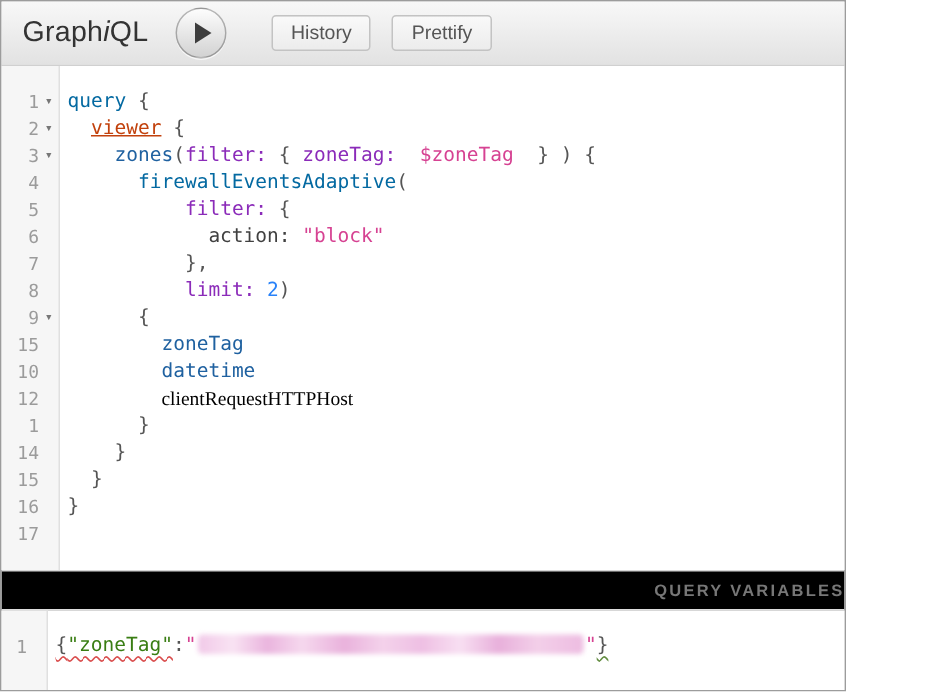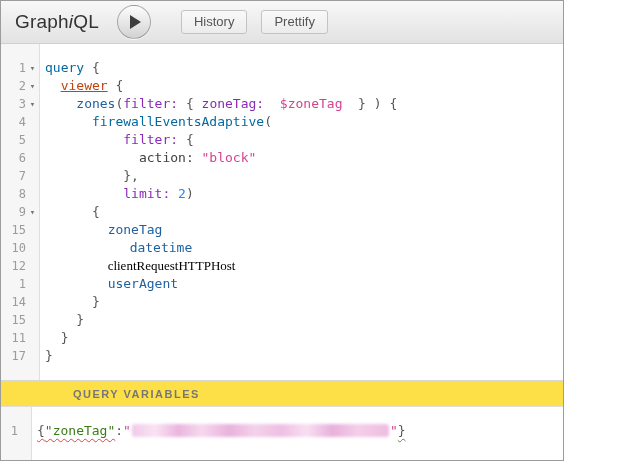--- a/index.html
+++ b/index.html
@@ -69,24 +69,25 @@
     display:inline-block;width:257px;height:13px;vertical-align:-2px;
     border-radius:3px;margin:0 1px;
     background:linear-gradient(90deg,
       #f1c9e8 0%,#f9e3f3 9%,#eab5de 18%,#f6d8ee 27%,#e9b2dc 38%,
       #f4d2eb 48%,#eebfe3 58%,#f8dff2 68%,#e8b0db 78%,#f3cfe9 88%,#edbce1 100%);
     filter:blur(1.6px);
   }
   
   .vars-title{
     flex:0 0 27px;box-sizing:border-box;height:27px;
-    background:#fde047;border-top:1px solid #d6d6d6;border-bottom:1px solid #dedede;
+    background:#000000;border-top:1px solid #d6d6d6;border-bottom:1px solid #dedede;
     color:#777;font-size:11px;font-weight:bold;letter-spacing:1.5px;
-    display:flex;align-items:center;padding-left:72px;
+    display:flex;align-items:center;padding-left:52px;
     cursor:row-resize;
+    justify-content:flex-end;
   }
   .vars-editor{flex:0 0 auto;display:flex;background:#fff;overflow:hidden;height:53px;}
 </style>
 </head>
 <body>
 
 <div class="app">
 
   <div class="topbar">
     <div class="logo"><span>Graph</span><em>i</em><span>QL</span></div>
@@ -153,42 +154,41 @@
         </div>
         <div class="grow">
           <span class="lnum">14</span>
           <span class="fold"></span>
         </div>
         <div class="grow">
           <span class="lnum">15</span>
           <span class="fold"></span>
         </div>
         <div class="grow">
-          <span class="lnum">11</span>
+          <span class="lnum">16</span>
           <span class="fold"></span>
         </div>
         <div class="grow">
           <span class="lnum">17</span>
           <span class="fold"></span>
         </div>
       </div>
     <div class="code" id="q-code">
         <div class="cline"><span style="color: #0369a1;">query</span><span style="color: rgb(85, 85, 85);"> {</span></div>
         <div class="cline"><span>  </span><span style="color: #c2410c; text-decoration: underline;">viewer</span><span style="color: rgb(85, 85, 85);"> {</span></div>
         <div class="cline"><span>    </span><span style="color: rgb(31, 97, 160);">zones</span><span style="color: rgb(85, 85, 85);">(</span><span style="color: rgb(139, 43, 185);">filter:</span><span style="color: rgb(85, 85, 85);"> { </span><span style="color: rgb(139, 43, 185);">zoneTag:</span><span>  </span><span style="color: rgb(214, 66, 146);">$zoneTag</span><span style="color: rgb(85, 85, 85);">  } ) {</span></div>
         <div class="cline"><span>      </span><span style="color: #0369a1; margin-top: 17px;">firewallEventsAdaptive</span><span style="color: rgb(85, 85, 85);">(</span></div>
         <div class="cline"><span>          </span><span style="color: rgb(139, 43, 185);">filter:</span><span style="color: rgb(85, 85, 85);"> {</span></div>
         <div class="cline"><span>            </span><span style="color: #404040;">action:</span><span> </span><span style="color: rgb(214, 66, 146);">"block"</span></div>
         <div class="cline"><span>          </span><span style="color: rgb(85, 85, 85);">},</span></div>
         <div class="cline"><span>          </span><span style="color: rgb(139, 43, 185);">limit:</span><span> </span><span style="color: rgb(40, 130, 249);">2</span><span style="color: rgb(85, 85, 85);">)</span></div>
         <div class="cline"><span>      </span><span style="color: rgb(85, 85, 85);">{</span></div>
         <div class="cline"><span>        </span><span style="color: rgb(31, 97, 160);">zoneTag</span></div>
-        <div class="cline"><span>        </span><span style="color: rgb(31, 97, 160); margin-left: 22px;">datetime</span></div>
+        <div class="cline"><span>        </span><span style="color: rgb(31, 97, 160);">datetime</span></div>
         <div class="cline"><span>        </span><span style="color: #000000; font-family: Liberation Serif, serif;">clientRequestHTTPHost</span></div>
-        <div class="cline"><span>        </span><span style="color: rgb(31, 97, 160);">userAgent</span></div>
         <div class="cline"><span>      </span><span style="color: rgb(85, 85, 85);">}</span></div>
         <div class="cline"><span>    </span><span style="color: rgb(85, 85, 85);">}</span></div>
         <div class="cline"><span>  </span><span style="color: rgb(85, 85, 85);">}</span></div>
         <div class="cline"><span style="color: rgb(85, 85, 85);">}</span></div>
       </div>
   </div>
 
   <div class="vars-title">
     <span>QUERY VARIABLES</span>
   </div>

